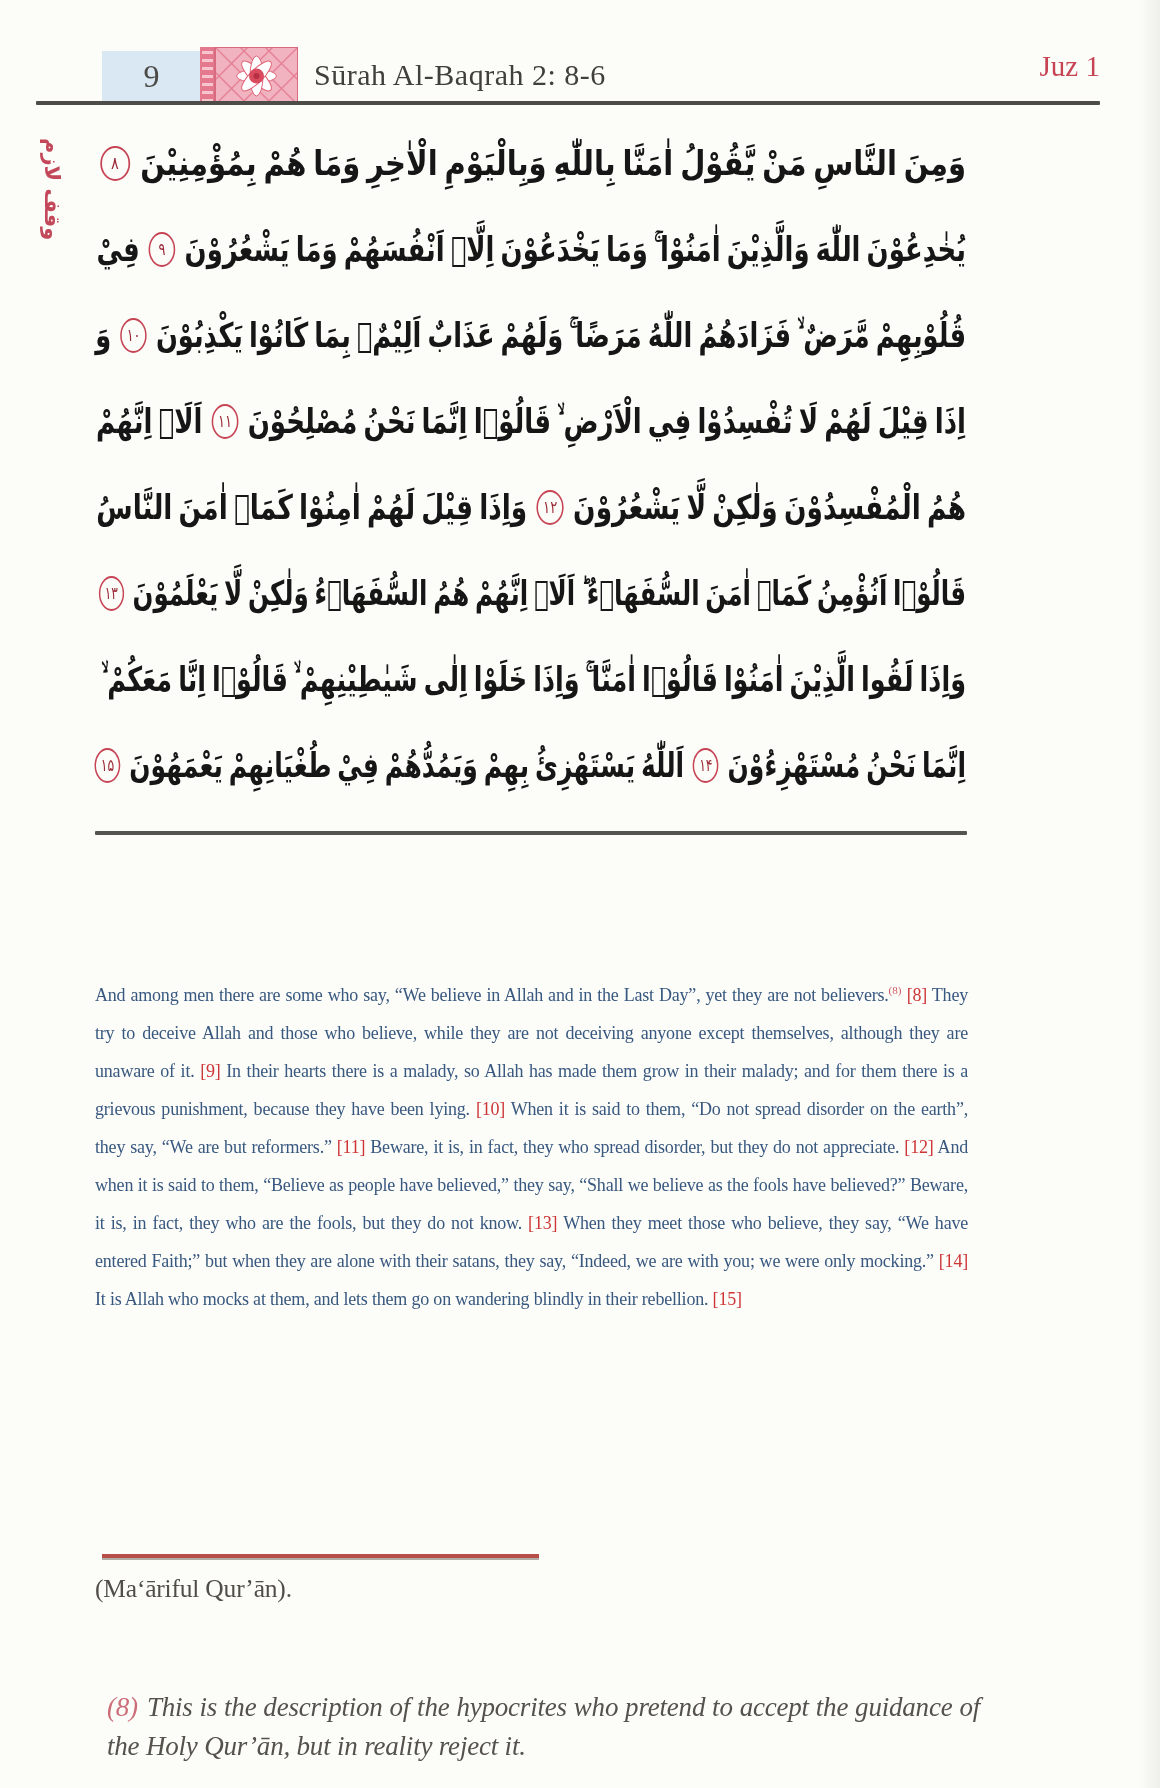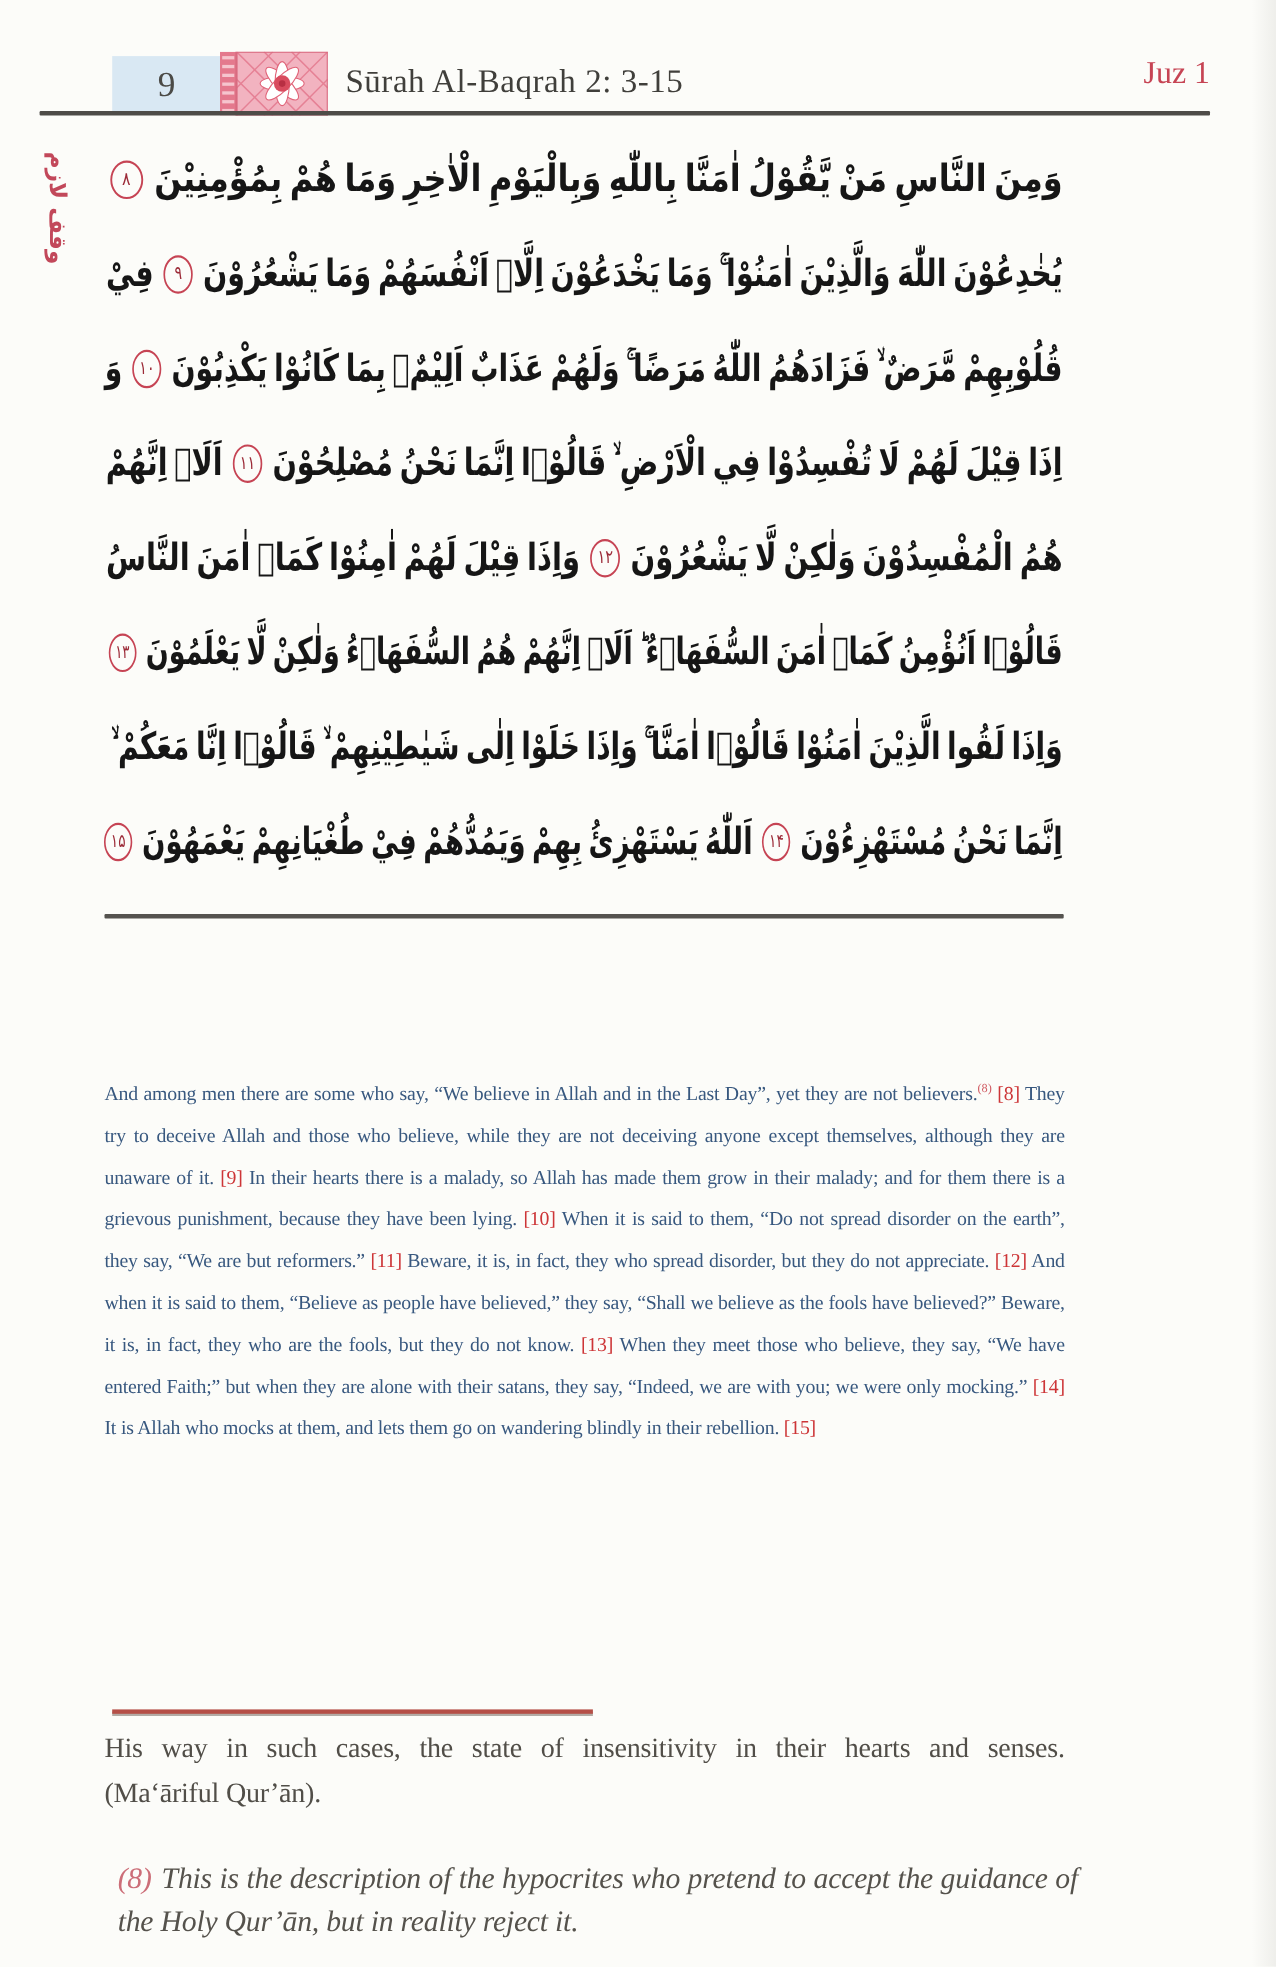--- a/index.html
+++ b/index.html
@@ -133,21 +133,21 @@
           <ellipse rx="20" ry="6.5" transform="rotate(90)"></ellipse>
           <ellipse rx="20" ry="6.5" transform="rotate(135)"></ellipse>
         </g>
         <circle r="7.5" fill="#d94b5e"></circle>
         <circle r="3" fill="#b82f43"></circle>
       </g>
       <rect x="15" y="0" width="83" height="58" fill="none" stroke="#d96b80" stroke-width="2"></rect>
     </svg>
   </div>
 
-  <span class="surah-title">Sūrah Al-Baqrah 2: 3-15</span>
+  <span class="surah-title">Sūrah Al-Baqrah 2: 8-6</span>
   <span class="juz-label">Juz 1</span>
   <div class="header-rule"></div>
 </header>
 
 <div class="margin-note-box">
   <span class="margin-note-text">وقف لازم</span>
 </div>
 
 <div class="quran-block" id="quran-block">
     <div class="q-line" style="transform-origin: right center; transform: scaleX(0.854617); justify-content: flex-start; gap: 8px;">
@@ -278,19 +278,18 @@
     </div>
   </div>
 
 <div class="mid-rule"></div>
 
 <p class="translation" id="translation"><span>And among men there are some who say, “We believe in Allah and in the Last Day”, yet they are not believers.</span><span class="fn-sup">(8)</span><span> </span><span class="verse-ref">[8]</span><span> They try to deceive Allah and those who believe, while they are not deceiving anyone except themselves, although they are unaware of it. </span><span class="verse-ref">[9]</span><span> In their hearts there is a malady, so Allah has made them grow in their malady; and for them there is a grievous punishment, because they have been lying. </span><span class="verse-ref">[10]</span><span> When it is said to them, “Do not spread disorder on the earth”, they say, “We are but reformers.” </span><span class="verse-ref">[11]</span><span> Beware, it is, in fact, they who spread disorder, but they do not appreciate. </span><span class="verse-ref">[12]</span><span> And when it is said to them, “Believe as people have believed,” they say, “Shall we believe as the fools have believed?” Beware, it is, in fact, they who are the fools, but they do not know. </span><span class="verse-ref">[13]</span><span> When they meet those who believe, they say, “We have entered Faith;” but when they are alone with their satans, they say, “Indeed, we are with you; we were only mocking.” </span><span class="verse-ref">[14]</span><span> It is Allah who mocks at them, and lets them go on wandering blindly in their rebellion. </span><span class="verse-ref">[15]</span></p>
 
 <div class="fn-rule"></div>
 
 <div class="footnote-cont" id="footnote-cont">
-    <div class="fn-line jfull">His way in such cases, the state of insensitivity in their hearts and senses.</div>
     <div class="fn-line">(Ma‘āriful Qur’ān).</div>
   </div>
 
 <p class="footnote-8">
   <span class="fn-marker">(8)</span><span>This is the description of the hypocrites who pretend to accept the guidance of the Holy Qur’ān, but in reality reject it.</span>
 </p>
 
 </body></html>

